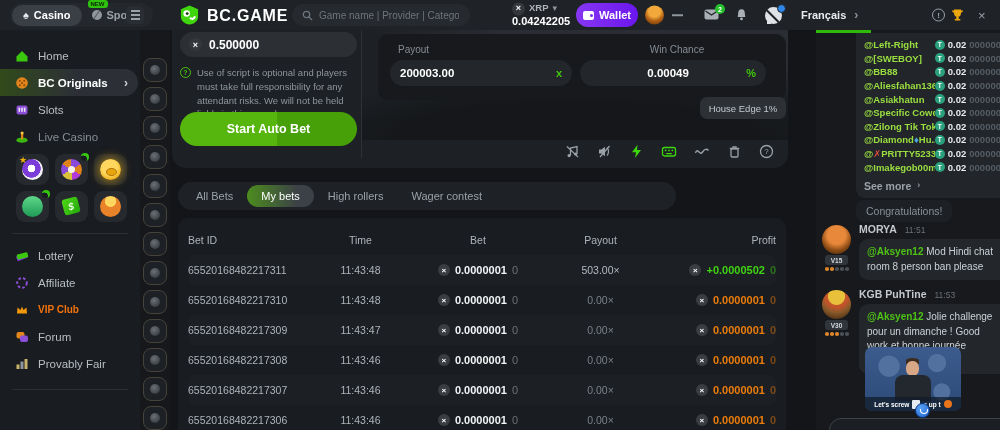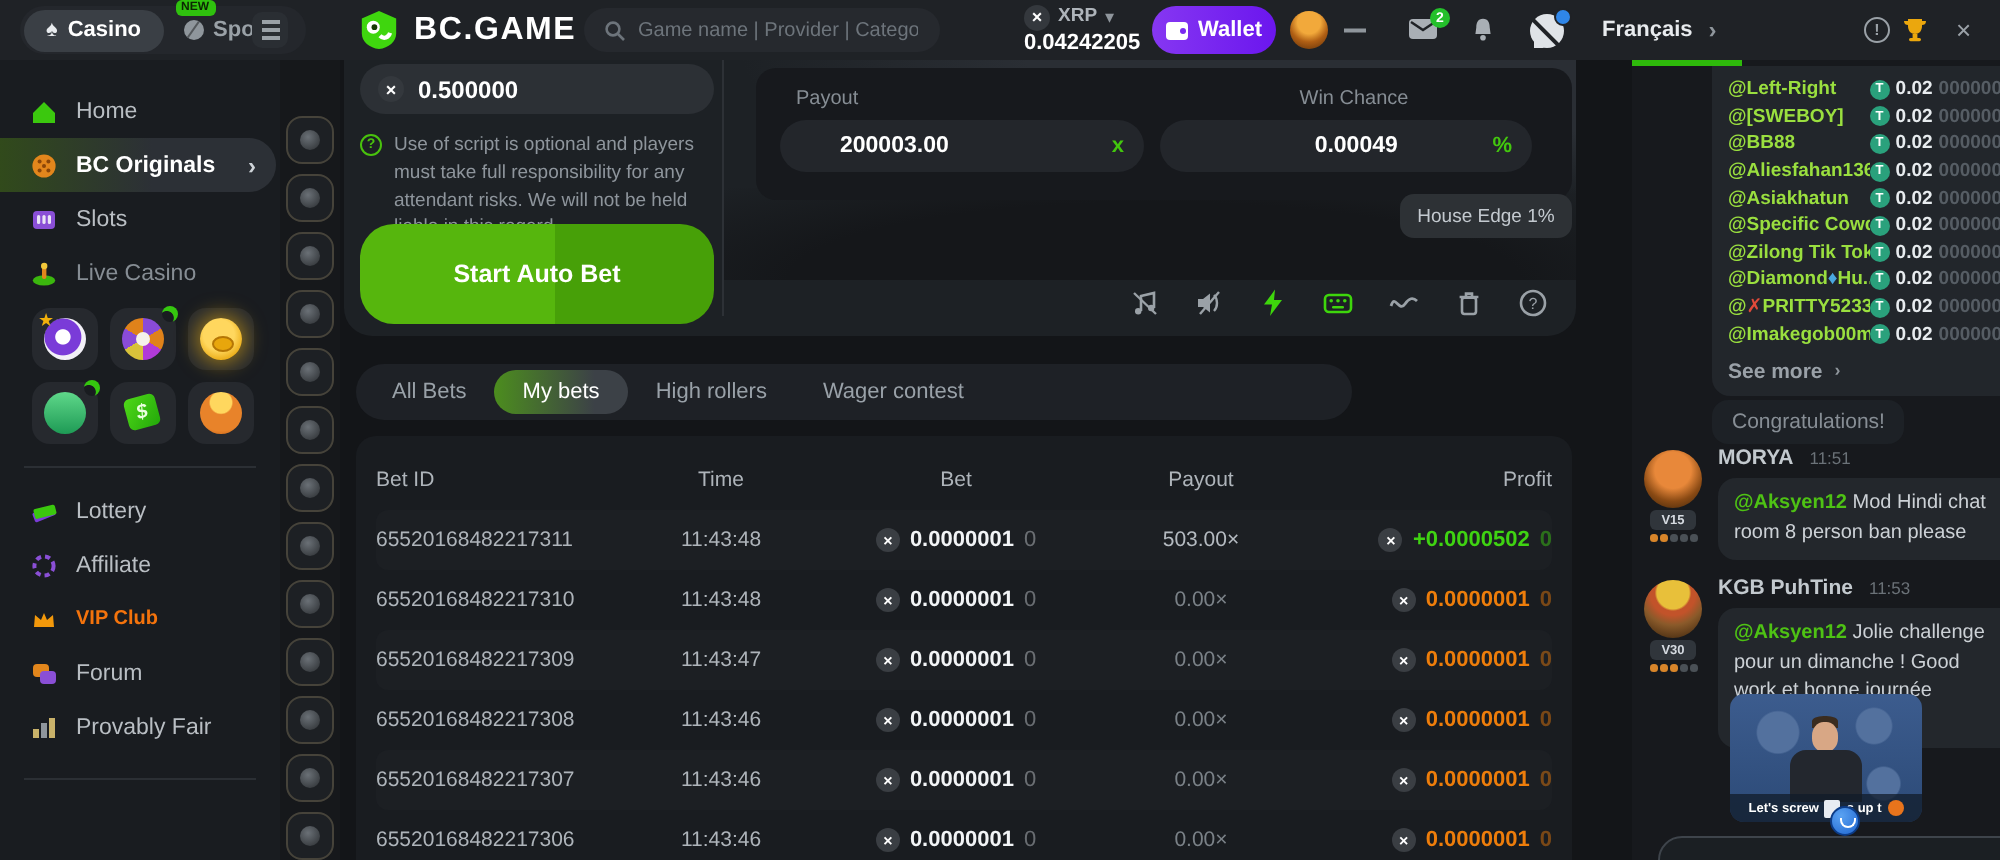--- a/index.html
+++ b/index.html
@@ -83,28 +83,28 @@
   .main { position:absolute; left:170px; top:30px; width:622px; height:400px; }
   .game-panel { position:absolute; left:2px; top:0; width:616px; height:138px; background:#1d2125; border-radius:0 0 14px 14px; overflow:hidden; }
   .scenery1 { position:absolute; right:0; top:0; width:420px; height:70px; background:radial-gradient(ellipse at 80% 0%,#2a2e34 0 40%,transparent 70%); }
   .scenery2 { position:absolute; left:190px; bottom:28px; width:430px; height:46px; background:radial-gradient(ellipse at 50% 100%,#15171a 0 60%,transparent 100%); }
   .vdiv { position:absolute; left:189px; top:0; bottom:10px; width:1px; background:#2d3136; }
   .bet-input { position:absolute; left:8px; top:2px; width:177px; height:25px; background:#2c3035; border-radius:13px; display:flex; align-items:center; gap:7px; padding:0 9px; cursor:text; }
   .bet-input b { color:#fff; font-size:12px; }
   .script-note { position:absolute; left:8px; top:36px; width:180px; display:flex; gap:6px; }
   .qmark { flex:0 0 auto; width:11px; height:11px; border-radius:50%; border:1.2px solid #49c20d; color:#49c20d; font-size:7px; font-weight:bold; display:flex; align-items:center; justify-content:center; margin-top:1px; }
   .script-note p { font-size:9.5px; line-height:1.45; color:#8e959c; }
-  .startbtn { position:absolute; left:8px; top:82px; width:177px; height:50px; border:none; border-radius:17px; background:linear-gradient(90deg,#56b60d 0 55%,#47a008 55%); color:#fff; font-size:12.5px; font-weight:bold; cursor:pointer; font-family:inherit; }
+  .startbtn { position:absolute; left:8px; top:82px; width:177px; height:34px; border:none; border-radius:17px; background:linear-gradient(90deg,#56b60d 0 55%,#47a008 55%); color:#fff; font-size:12.5px; font-weight:bold; cursor:pointer; font-family:inherit; }
   .payout-card { position:absolute; left:206px; top:4px; width:408px; height:66px; background:#17191d; border-radius:10px; }
   .pc-col { position:absolute; top:8px; }
   .pc-col.c1 { left:12px; width:182px; }
   .pc-col.c2 { left:202px; width:186px; }
   .pc-label { font-size:10px; color:#868d94; margin:2px 0 5px 8px; }
   .pc-field { height:26px; background:#23262b; border-radius:13px; display:flex; align-items:center; padding:0 10px; cursor:text; }
-  .pc-field b { color:#fff; font-size:11.5px; flex:1;margin-left:20px; }
+  .pc-field b { color:#fff; font-size:11.5px; flex:1; }
   .pc-suffix { color:#43c70e; font-size:11px; font-weight:bold; }
   .house-edge { position:absolute; left:528px; top:67px; width:86px; height:22px; background:#2d3135; border-radius:7px; display:flex; align-items:center; justify-content:center; font-size:9.5px; color:#c3c9cf; }
   .gicons { position:absolute; right:14px; bottom:9px; display:flex; gap:17px; align-items:center; }
   .gicons .gi { cursor:pointer; display:flex; }
 
   
   .tabsbar { position:absolute; left:8px; top:152px; width:498px; height:28px; background:#1e2126; border-radius:14px; display:flex; align-items:center; padding:0 4px; }
   .tab { padding:5px 14px; font-size:11px; color:#99a1a8; cursor:pointer; white-space:nowrap; }
   .tab.active { background:linear-gradient(90deg,#4c8d1e,#3c4147 75%); border-radius:13px; color:#fff; font-weight:normal; }
 

